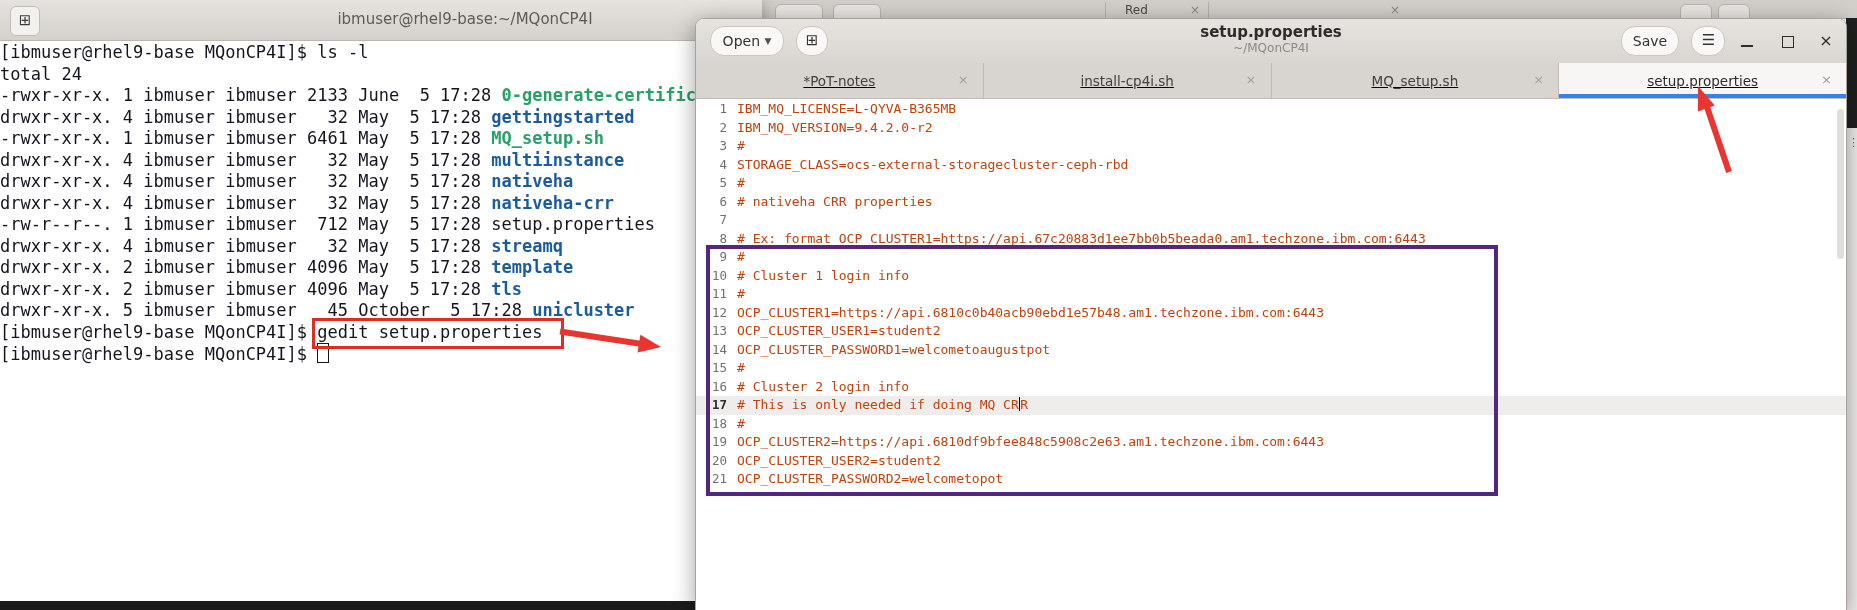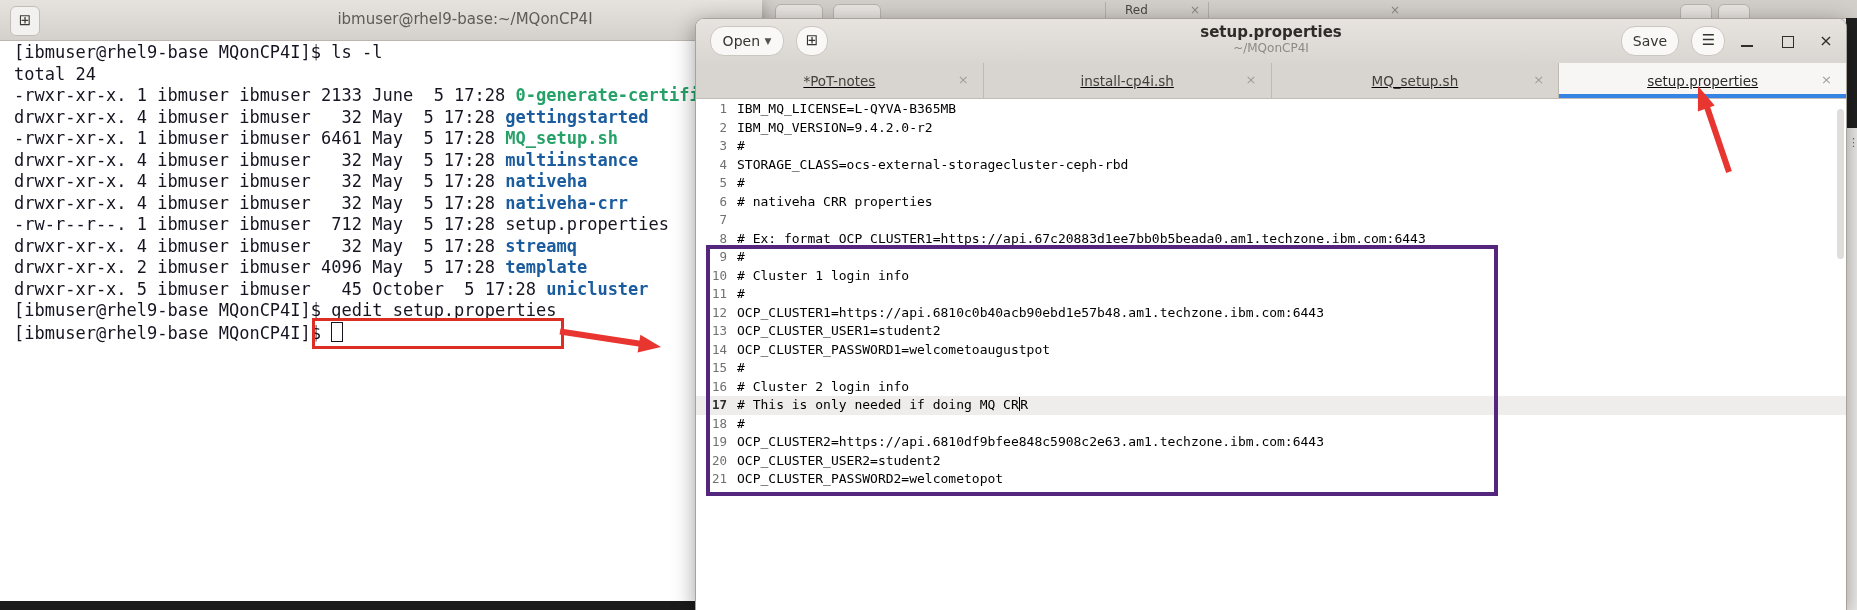--- a/index.html
+++ b/index.html
@@ -24,21 +24,21 @@
   .terminal{position:absolute;left:0;top:0;width:762px;height:602px;background:#ffffff;
             box-shadow:0 3px 14px rgba(0,0,0,.30);}
   .term-titlebar{position:absolute;left:0;top:0;width:100%;height:40px;
             background:linear-gradient(#e6e3df,#d4d0cb);border-bottom:1px solid #bcb6b0;}
   .term-newtab{position:absolute;left:10px;top:6px;width:28px;height:28px;background:#f3f1ef;
             border:1px solid #c3bdb7;border-radius:6px;color:#3d3a36;font-size:15px;
             line-height:27px;text-align:center;}
   .term-title{position:absolute;left:180px;top:10px;width:570px;text-align:center;
             font-size:15px;color:#5e5b57;white-space:nowrap;}
   .term-body{position:absolute;left:0;top:41px;width:100%;height:561px;background:#fff;
-            padding:1px 0 0 14px;box-sizing:border-box;overflow:hidden;}
+            padding:1px 0 0 0;box-sizing:border-box;overflow:hidden;}
   .t-line{font-family:"DejaVu Sans Mono","Liberation Mono",monospace;font-size:17px;
             line-height:21.5px;white-space:pre;color:#171421;}
   .t-dir{color:#1a5c9e;font-weight:bold;}
   .t-exec{color:#26a269;font-weight:bold;}
   .t-cursor{display:inline-block;width:10px;height:18px;border:1.6px solid #171421;
             vertical-align:-3px;}
 
   .bottom-bar{position:absolute;left:0;top:601px;width:695px;height:9px;background:#1b1b1b;}
 
   
@@ -79,21 +79,21 @@
 
   
   .g-editor{position:absolute;left:0;top:80px;width:100%;height:512px;background:#ffffff;
          padding-top:1px;overflow:hidden;}
   .ed-row{display:flex;height:18.5px;line-height:18.5px;
          font-family:"DejaVu Sans Mono","Liberation Mono",monospace;font-size:13px;}
   .ed-row.current{background:#eeedeb;}
   .ed-ln{width:31px;text-align:right;padding-right:6px;color:#70706e;flex:none;
          font-size:12.5px;}
   .ed-row.current .ed-ln{color:#2c2c2c;font-weight:bold;}
-  .ed-code{white-space:pre;color:#000000;padding-left:4px;}
+  .ed-code{white-space:pre;color:#c2410c;padding-left:4px;}
   .ed-caret{display:inline-block;width:1.5px;height:14px;background:#000;vertical-align:-2px;}
 
   
   .g-scroll{position:absolute;right:2px;top:90px;width:7px;height:150px;
          background:#cfcbc7;border-radius:4px;opacity:.65;}
 
   
   .anno-redbox{position:absolute;left:312px;top:318px;width:246px;height:25px;
          border:3px solid #dd2e24;z-index:40;}
   .anno-purplebox{position:absolute;left:706px;top:245px;width:784px;height:243px;
@@ -135,20 +135,21 @@
           <div class="t-line"><span>total 24</span></div>
           <div class="t-line"><span>-rwxr-xr-x. 1 ibmuser ibmuser 2133 June  5 17:28 </span><span class="t-exec">0-generate-certificat</span></div>
           <div class="t-line"><span>drwxr-xr-x. 4 ibmuser ibmuser   32 May  5 17:28 </span><span class="t-dir">gettingstarted</span></div>
           <div class="t-line"><span>-rwxr-xr-x. 1 ibmuser ibmuser 6461 May  5 17:28 </span><span class="t-exec">MQ_setup.sh</span></div>
           <div class="t-line"><span>drwxr-xr-x. 4 ibmuser ibmuser   32 May  5 17:28 </span><span class="t-dir">multiinstance</span></div>
           <div class="t-line"><span>drwxr-xr-x. 4 ibmuser ibmuser   32 May  5 17:28 </span><span class="t-dir">nativeha</span></div>
           <div class="t-line"><span>drwxr-xr-x. 4 ibmuser ibmuser   32 May  5 17:28 </span><span class="t-dir">nativeha-crr</span></div>
           <div class="t-line"><span>-rw-r--r--. 1 ibmuser ibmuser  712 May  5 17:28 setup.properties</span></div>
           <div class="t-line"><span>drwxr-xr-x. 4 ibmuser ibmuser   32 May  5 17:28 </span><span class="t-dir">streamq</span></div>
           <div class="t-line"><span>drwxr-xr-x. 2 ibmuser ibmuser 4096 May  5 17:28 </span><span class="t-dir">template</span></div>
+          <div class="t-line"><span>drwxr-xr-x. 2 ibmuser ibmuser 4096 May  5 17:28 </span><span class="t-dir">tls</span></div>
           <div class="t-line"><span>drwxr-xr-x. 5 ibmuser ibmuser   45 October  5 17:28 </span><span class="t-dir">unicluster</span></div>
           <div class="t-line"><span>[ibmuser@rhel9-base MQonCP4I]$ </span><span>gedit setup.properties</span></div>
           <div class="t-line"><span>[ibmuser@rhel9-base MQonCP4I]$ </span><span class="t-cursor"></span></div>
         </div>
     </div>
   </div>
 
   <div class="bottom-bar"></div>
 
   <div class="gedit">

